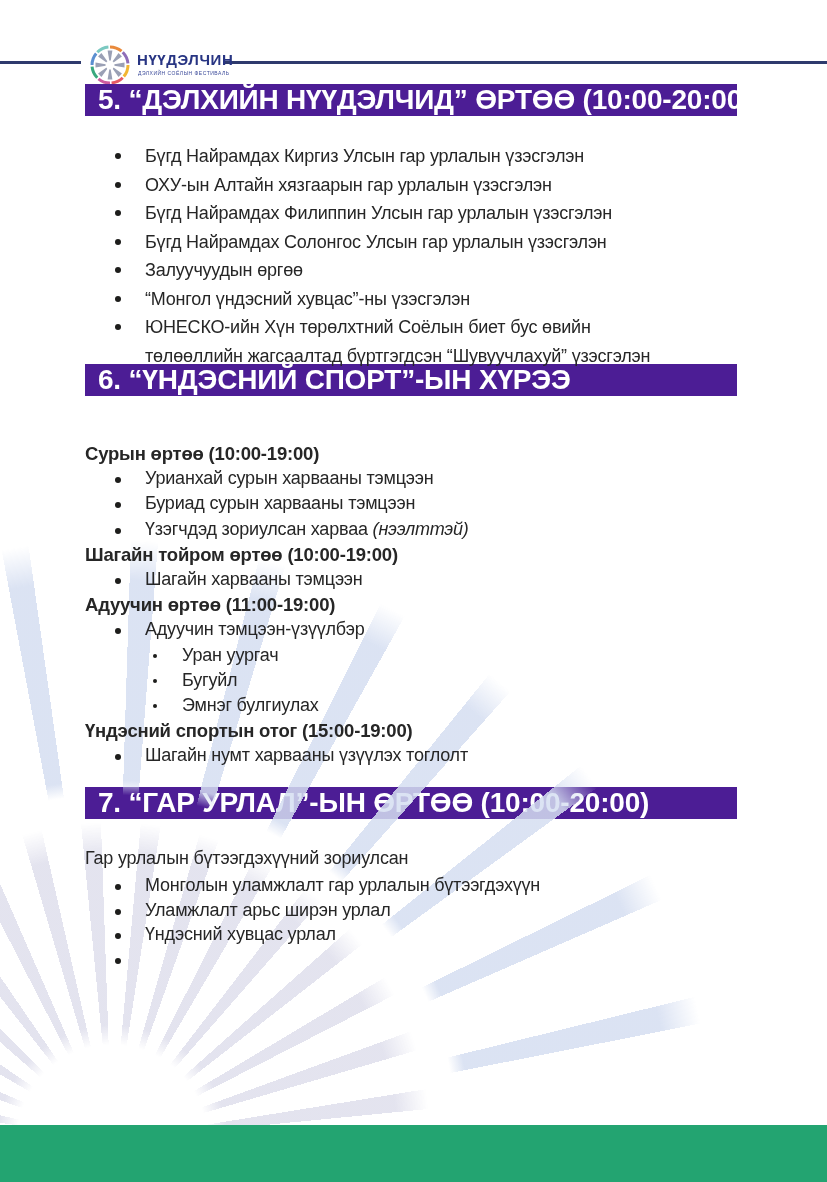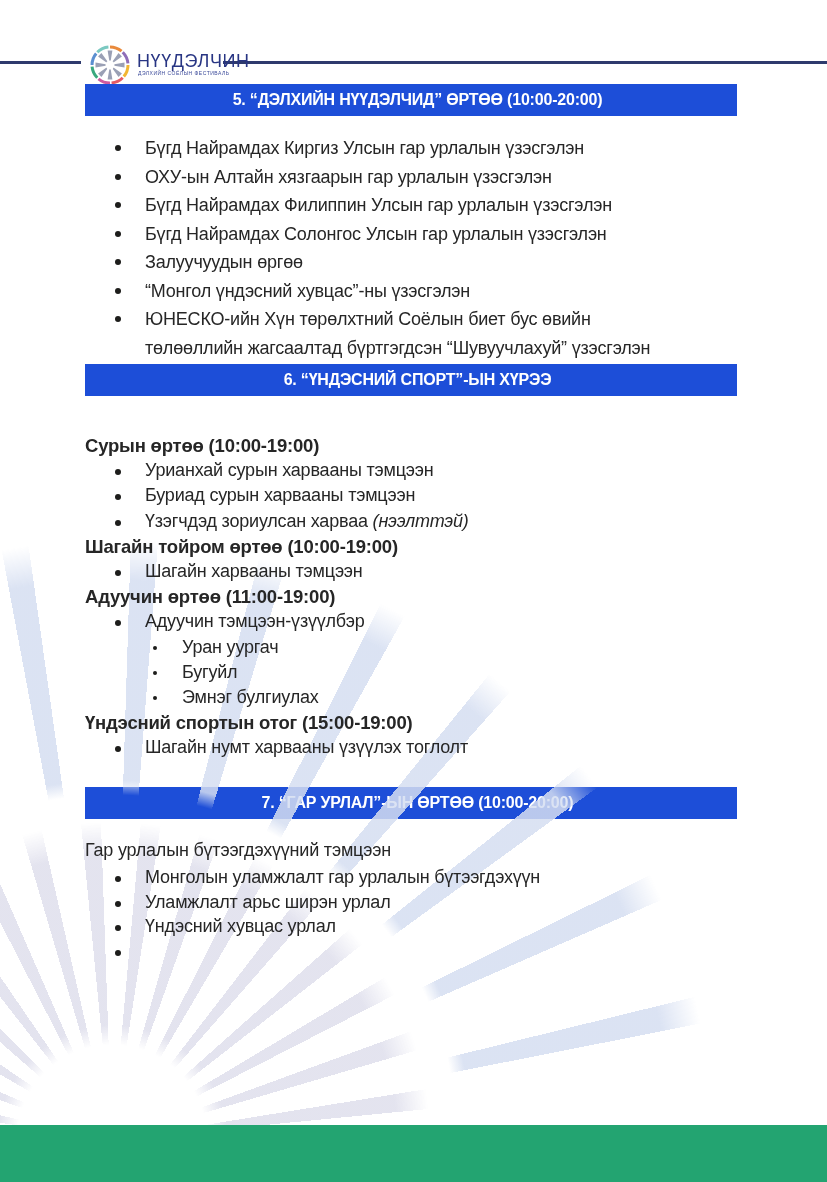--- a/index.html
+++ b/index.html
@@ -5,33 +5,33 @@
   html,body{margin:0;padding:0;background:#ffffff;}
   .page{
     position:relative;width:827px;height:1182px;background:#ffffff;
     overflow:hidden;font-family:"Liberation Sans",sans-serif;color:#262626;
   }
   
   .rule{position:absolute;top:61px;height:3px;background:#2e3a6d;}
   .rule-left{left:0;width:81px;}
   .rule-right{left:223px;right:0;}
   .logo{position:absolute;left:88px;top:43px;width:44px;height:44px;}
-  .brand-name{position:absolute;left:137px;top:51px;font-size:18px;font-weight:normal;
+  .brand-name{position:absolute;left:137px;top:51px;font-size:15px;font-weight:bold;
     color:#283583;letter-spacing:.6px;white-space:nowrap;}
   .brand-tagline{position:absolute;left:138px;top:70px;font-size:5px;color:#3b4a9a;
     letter-spacing:.5px;white-space:nowrap;}
   
-  .bar{position:absolute;left:85px;width:652px;height:32px;background:#1d4ed8;
-    color:#ffffff;font-weight:bold;font-size:16px;line-height:32px;
-    padding-left:13px;box-sizing:border-box;letter-spacing:-.2px;white-space:nowrap;text-align:center;}
+  .bar{position:absolute;left:85px;width:652px;height:32px;background:#4c1d95;
+    color:#ffffff;font-weight:bold;font-size:28px;line-height:32px;
+    padding-left:13px;box-sizing:border-box;letter-spacing:-.2px;white-space:nowrap;}
   .bar5{top:84px;}
   .bar6{top:364px;}
   .bar7{top:787px;}
   
-  .block{position:absolute;left:85px;z-index:2;}
+  .block{position:absolute;left:85px;z-index:2;margin-top:8px;}
   .b5{top:134px;width:600px;}
   .b6{top:433px;width:620px;}
   .b7{top:838px;width:620px;}
   ul{list-style:none;margin:0;padding:0;}
   li{position:relative;padding-left:60px;font-size:18px;letter-spacing:-.2px;}
   .b5 li{line-height:28.5px;max-width:560px;}
   .b6 li,.b7 li{line-height:25.2px;}
   .b7 li{line-height:24.5px;}
   .dot{position:absolute;left:30px;top:11px;width:6px;height:6px;border-radius:50%;
     background:#1d1d1b;}
@@ -142,21 +142,21 @@
     <p class="subhead">Үндэсний спортын отог (15:00-19:00)</p>
     <ul>
       <li><span class="dot"></span><span>Шагайн нумт харвааны үзүүлэх тоглолт</span></li>
     </ul>
   </div>
 
   <div class="bar bar7">
     <span>7. “ГАР УРЛАЛ”-ЫН ӨРТӨӨ (10:00-20:00)</span>
   </div>
   <div class="block b7">
-    <p class="intro">Гар урлалын бүтээгдэхүүний тэмцээн</p>
+    <p class="intro">Гар урлалын бүтээгдэхүүний зориулсан</p>
     <ul>
       <li><span class="dot"></span><span>Монголын уламжлалт гар урлалын бүтээгдэхүүн</span></li>
       <li><span class="dot"></span><span>Уламжлалт арьс ширэн урлал</span></li>
       <li><span class="dot"></span><span>Үндэсний хувцас урлал</span></li>
       <li><span class="dot"></span></li>
     </ul>
   </div>
 
   <div class="footer-bar"></div>
 

